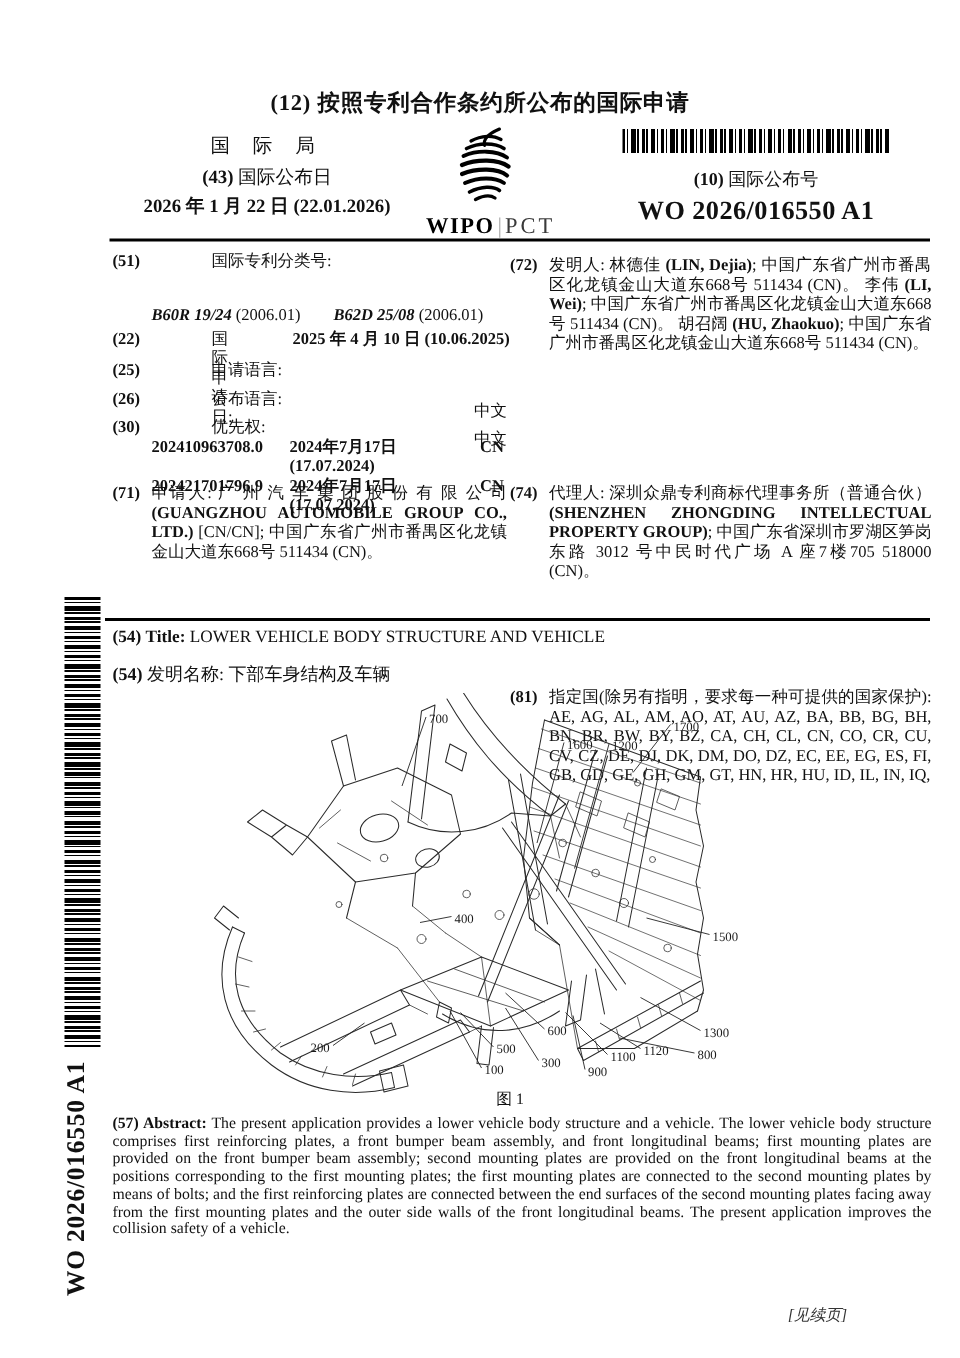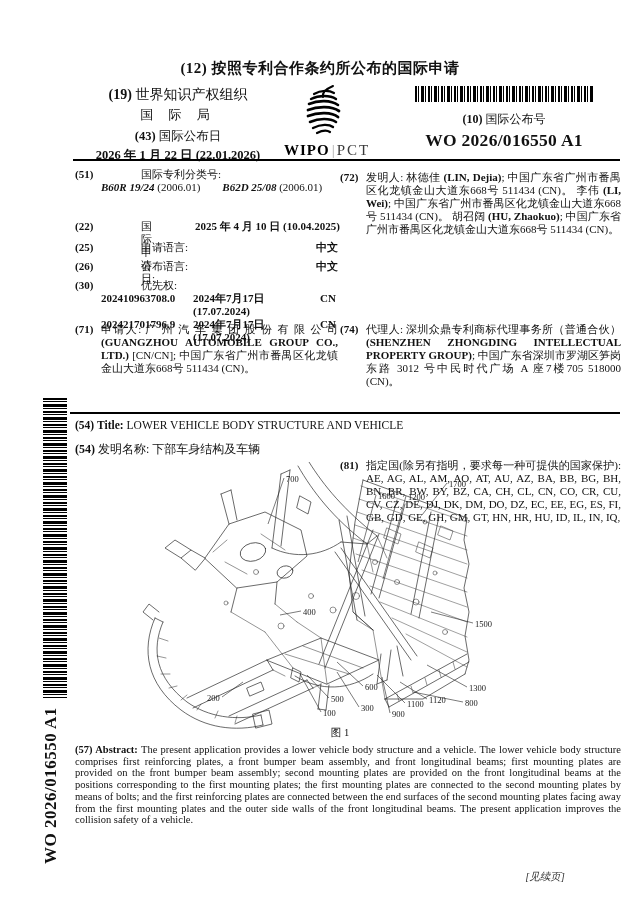--- a/index.html
+++ b/index.html
@@ -25,22 +25,22 @@
   .rule{position:absolute;background:#000;}
   
   .col{position:absolute;top:166px;font-size:11px;line-height:13px;}
   .col-left{left:75px;width:263px;}
   .col-right{left:340px;width:281px;}
   .entry{position:absolute;left:0;right:0;}
   .row{display:flex;gap:40px;}
   .inid{font-weight:bold;flex:0 0 26px;}
   .lbl{flex:1;}
   .val{text-align:right;white-space:nowrap;font-weight:bold;}
-  .val.plain{font-weight:bold;}
-  .codes{padding-left:26px;display:flex;gap:22px;}
+  .val.plain{font-weight:normal;margin-top:27px;}
+  .codes{padding-left:26px;display:flex;gap:22px;margin-top:23px;}
   .code{font-weight:bold;font-style:italic;}
   .suf{font-style:normal;font-weight:normal;}
   .prio{display:flex;padding-left:26px;font-weight:bold;}
   .prio .no{flex:0 0 92px;}
   .prio .dt{flex:1;}
   .prio .cc{flex:0 0 20px;text-align:center;}
   .para{position:relative;padding-left:26px;text-align:justify;}
   .para .inid{position:absolute;left:0;top:0;font-family:Liberation Serif, serif;}
   
   .barcode-side{position:absolute;left:43px;top:398px;width:24px;height:300px;background:repeating-linear-gradient(180deg,#000 0 2px,#fff 2px 3px,#000 3px 4px,#fff 4px 6px,#000 6px 9px,#fff 9px 10px,#000 10px 11px,#fff 11px 13px);}
@@ -57,21 +57,20 @@
   .footer-cont{position:absolute;left:470px;top:870px;width:150px;text-align:center;font-size:10.5px;color:#333;font-style:italic;}
 </style>
 </head>
 <body>
 
 <div class="page">
 
   <div class="doc-type">(12) 按照专利合作条约所公布的国际申请</div>
 
   <div class="org-block">
-    <div class="org-l1"><span class="b">(19)</span> <span>世界知识产权组织</span></div>
     <div class="org-l2">国 际 局</div>
     <div class="org-l3"><span class="b">(43)</span> <span>国际公布日</span></div>
     <div class="org-l4">2026 年 1 月 22 日 (22.01.2026)</div>
   </div>
 
   <div class="logo">
     <svg width="44" height="52" viewBox="0 0 44 52">
       <g fill="none" stroke="#000" stroke-linecap="round">
         <path d="M 31,2 C 24,5 20,9 21,13" stroke-width="2"></path>
         <path d="M 12,10 C 19,6 27,6 32,9" stroke-width="2.2"></path>
@@ -103,21 +102,21 @@
         </div>
       <div class="codes">
         <span><span class="code">B60R 19/24</span> <span class="suf">(2006.01)</span></span>
         <span><span class="code">B62D 25/08</span> <span class="suf">(2006.01)</span></span>
       </div>
     </div>
     <div class="entry" style="top:54px;">
       <div class="row">
           <span class="inid">(22)</span>
           <span class="lbl">国际申请日:</span>
-          <span class="val">2025 年 4 月 10 日 (10.04.2025)</span>
+          <span class="val">2025 年 4 月 10 日 (10.06.2025)</span>
         </div>
     </div>
     <div class="entry" style="top:75px;">
       <div class="row">
           <span class="inid">(25)</span>
           <span class="lbl">申请语言:</span>
           <span class="val plain">中文</span>
         </div>
     </div>
     <div class="entry" style="top:94px;">

